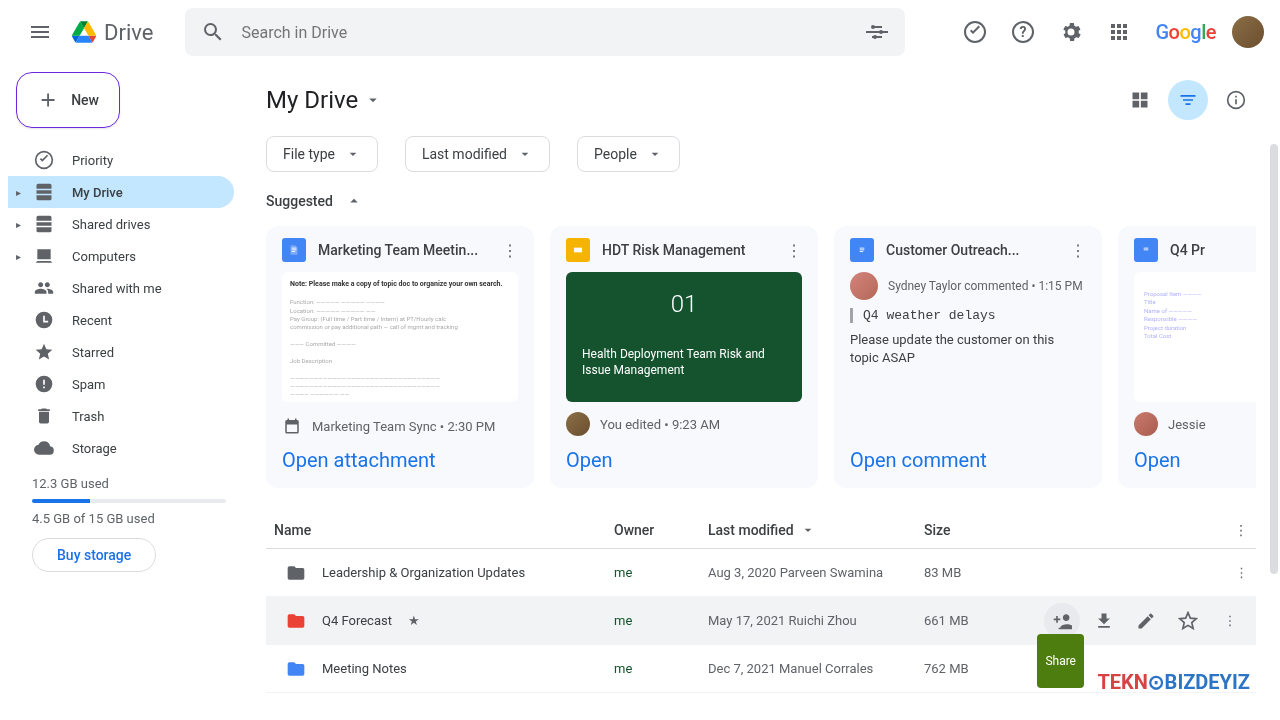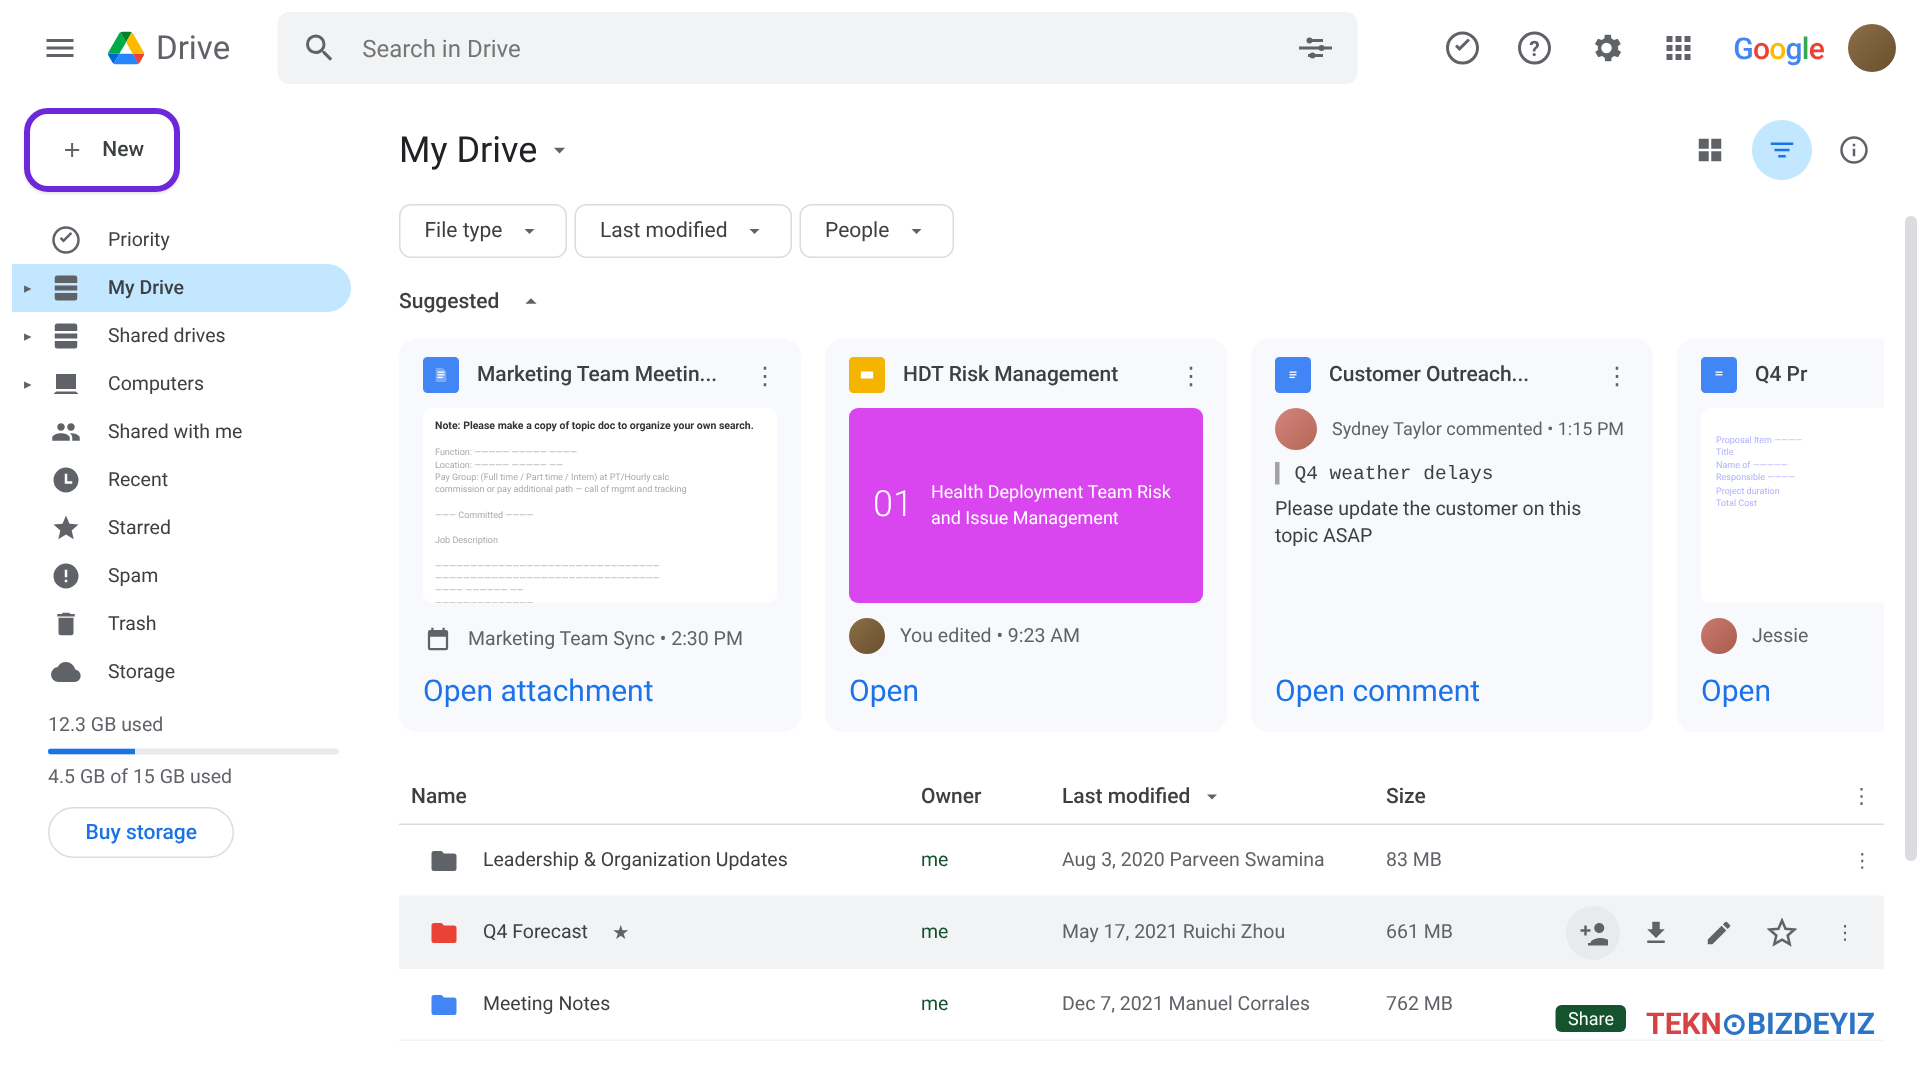--- a/index.html
+++ b/index.html
@@ -15,55 +15,55 @@
 .search-bar input { flex: 1; border: none; background: transparent; font-size: 16px; color: #5f6368; outline: none; }
 .header-icons { margin-left: auto; display: flex; align-items: center; gap: 8px; }
 .hicon { width: 40px; height: 40px; display: flex; align-items: center; justify-content: center; border-radius: 50%; cursor: pointer; color: #5f6368; }
 .google-logo { font-size: 20px; font-weight: 500; letter-spacing: -0.5px; margin: 0 8px; }
 .google-logo span:nth-child(1){color:#4285f4}.google-logo span:nth-child(2){color:#ea4335}.google-logo span:nth-child(3){color:#fbbc05}.google-logo span:nth-child(4){color:#4285f4}.google-logo span:nth-child(5){color:#34a853}.google-logo span:nth-child(6){color:#ea4335}
 .avatar { width: 32px; height: 32px; border-radius: 50%; background: linear-gradient(135deg, #8b6f47, #6b4f2f); }
 
 
 .body-area { display: flex; height: calc(100% - 64px); }
 .sidebar { width: 250px; padding: 8px 0 8px 8px; }
-.new-btn { width: 104px; height: 56px; border: 4px solid #6d28d9; border-radius: 16px; display: flex; align-items: center; gap: 12px; padding: 0 20px; font-size: 14px; font-weight: 500; color: #3c4043; box-shadow: 0 1px 2px rgba(0,0,0,0.1); cursor: pointer; margin-bottom: 16px; margin-left: 8px; }
+.new-btn { width: 104px; height: 56px; border: 1px solid #6d28d9; border-radius: 16px; display: flex; align-items: center; gap: 12px; padding: 0 20px; font-size: 14px; font-weight: 500; color: #3c4043; box-shadow: 0 1px 2px rgba(0,0,0,0.1); cursor: pointer; margin-bottom: 16px; margin-left: 8px; }
 .nav-item { height: 32px; display: flex; align-items: center; gap: 18px; padding: 0 12px 0 26px; border-radius: 0 16px 16px 0; font-size: 13px; color: #3c4043; cursor: pointer; position: relative; margin-right: 16px; }
 .nav-item.active { background: #c2e7ff; font-weight: 500; }
 .nav-item .caret { position: absolute; left: 8px; font-size: 10px; color: #5f6368; }
 .nav-icon { width: 20px; height: 20px; display: flex; align-items: center; justify-content: center; color: #5f6368; }
 .storage-section { padding: 12px 24px; }
 .storage-used-top { font-size: 13px; color: #5f6368; margin-bottom: 8px; }
 .storage-bar { width: 100%; height: 4px; background: #e8eaed; border-radius: 2px; overflow: hidden; margin-bottom: 8px; }
 .storage-bar-fill { height: 100%; width: 30%; background: #1a73e8; }
 .storage-text { font-size: 13px; color: #5f6368; margin-bottom: 12px; }
 .buy-btn { padding: 8px 24px; border: 1px solid #dadce0; border-radius: 20px; font-size: 14px; color: #1a73e8; font-weight: 500; background: #fff; cursor: pointer; }
 
 
 .main { flex: 1; padding: 16px 24px 0 16px; overflow-y: auto; position: relative; }
 .main-header { display: flex; align-items: center; margin-bottom: 16px; }
 .breadcrumb { font-size: 24px; color: #202124; display: flex; align-items: center; gap: 6px; cursor: pointer; }
 .main-actions { margin-left: auto; display: flex; align-items: center; gap: 8px; }
 .maction { width: 40px; height: 40px; display:flex; align-items:center; justify-content:center; border-radius:50%; cursor:pointer; color:#5f6368; }
 .maction.active { background: #c2e7ff; color:#1a73e8; }
 
 
-.chips { display: flex; gap: 5px; margin-bottom: 20px; }
+.chips { display: flex; gap: 27px; margin-bottom: 20px; }
 .chip { height: 36px; padding: 0 16px; border: 1px solid #dadce0; border-radius: 8px; display: flex; align-items: center; gap: 10px; font-size: 14px; color: #3c4043; cursor: pointer; }
 
 
 .section-title { display: flex; align-items: center; gap: 12px; font-size: 14px; font-weight: 500; color: #3c4043; margin-bottom: 16px; cursor: pointer; }
 .suggested-row { display: flex; gap: 16px; margin-bottom: 24px; overflow: hidden; }
 .card { width: 268px; flex-shrink: 0; border-radius: 12px; background: #f7f9fc; padding: 12px 16px 16px; display: flex; flex-direction: column; }
 .card-head { display: flex; align-items: center; gap: 12px; margin-bottom: 10px; }
 .doc-icon { width: 24px; height: 24px; border-radius: 3px; display:flex; align-items:center; justify-content:center; }
 .doc-icon.docs { background:#4285f4; } .doc-icon.slides { background:#f4b400; } .doc-icon.docs svg,.doc-icon.slides svg{fill:#fff}
 .card-title { font-size: 14px; font-weight: 500; color: #3c4043; flex:1; white-space: nowrap; overflow: hidden; text-overflow: ellipsis; }
 .card-more { color:#5f6368; cursor:pointer; }
 .card-preview { background:#fff; height: 130px; border-radius: 6px; margin-bottom: 10px; overflow:hidden; padding:8px; font-size:6px; color:#aaa; line-height:1.4; }
-.slide-preview { background:#d946ef; color:#fff; display:flex; align-items:center; padding:16px; gap:12px; }
+.slide-preview { background:#14532d; color:#fff; display:flex; align-items:center; padding:16px; gap:24px;flex-direction:column; }
 .slide-num { font-size:24px; font-weight:300; }
 .slide-text { font-size:12px; line-height:1.4; }
 .comment-preview { }
 .comment-head { display:flex; align-items:center; gap:10px; margin-bottom:8px; }
 .comment-avatar { width:28px; height:28px; border-radius:50%; background:linear-gradient(135deg,#d4847c,#b46858); }
 .comment-meta { font-size:12px; color:#5f6368; }
 .comment-quote { border-left:3px solid #a3a3a3; padding-left:10px; font-size:13px; color:#3c4043; margin-bottom:8px;font-family:Liberation Mono, monospace; }
 .comment-body { font-size:13px; color:#3c4043; line-height:1.4; }
 .card-foot { display: flex; align-items: center; gap: 10px; margin-bottom: 12px; margin-top:auto; }
 .card-foot-icon { width:20px; height:20px; color:#5f6368; display:flex; align-items:center; justify-content:center; }
@@ -85,21 +85,21 @@
 .folder-icon.grey svg { fill:#5f6368; }
 .folder-icon.red svg { fill:#ea4335; }
 .folder-icon.blue svg { fill:#4285f4; }
 .star-icon { color:#5f6368; }
 .row-owner { flex: 0 0 94px; color:#14532d; }
 .row-mod { flex: 0 0 216px; color:#5f6368; }
 .row-size { flex: 0 0 100px; color:#5f6368; }
 .row-actions { flex:1; display:flex; justify-content:flex-end; align-items:center; gap:6px; }
 .row-act-btn { width:36px; height:36px; display:flex; align-items:center; justify-content:center; border-radius:50%; color:#5f6368; cursor:pointer; }
 .row-act-btn.highlight { background:#e8eaed; }
-.tooltip { position:absolute; background:#14532d; color:#fff; font-size:12px; padding:2px 8px; border-radius:4px; bottom:32px; right:196px; }
+.tooltip { position:absolute; background:#4d7c0f; color:#fff; font-size:12px; padding:20px 8px; border-radius:4px; bottom:32px; right:196px; }
 .watermark { position:absolute; right:30px; bottom:26px; opacity:0.9; font-size:20px; font-weight:700; }
 .watermark .t1{color:#d32f2f} .watermark .t2{color:#1565c0}
 .scrollbar { position:absolute; right:2px; top:80px; width:8px; height:430px; background:#dadce0; border-radius:4px; }
 </style>
 </head>
 <body>
 
 <div class="header">
   <div class="menu-btn">
     <svg width="24" height="24" viewBox="0 0 24 24">

